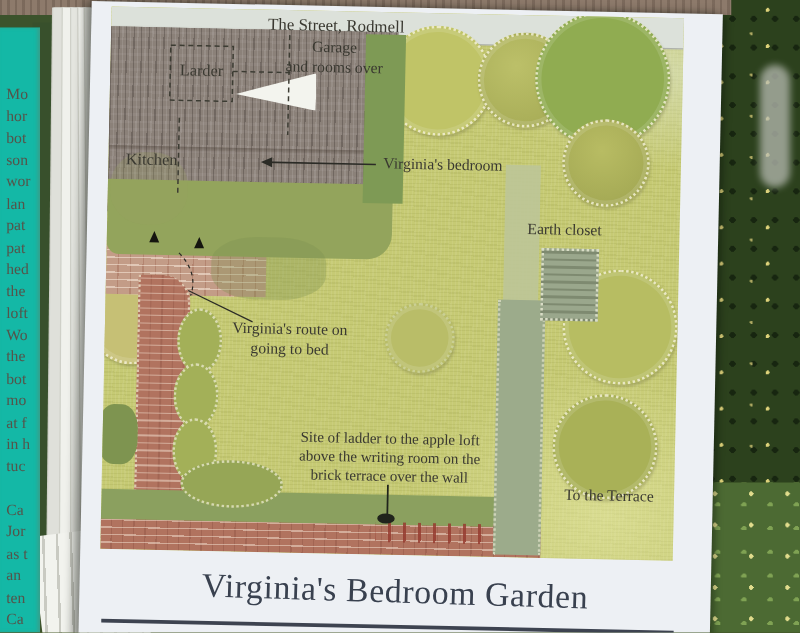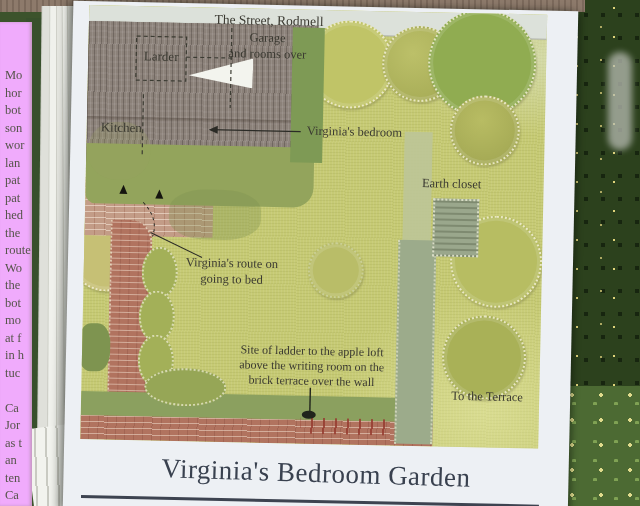--- a/index.html
+++ b/index.html
@@ -34,21 +34,21 @@
   .pstrip{top:6px;height:498px;background:#eef0ea;box-shadow:1px 0 0 #b9bab2, -1px 0 0 #cfd0c8;}
   #ps1{left:40px;width:9px;transform:rotate(.6deg);background:#dfe0da;}
   #ps2{left:49px;width:8px;transform:rotate(.3deg);background:#f0f1ec;}
   #ps3{left:57px;width:7px;background:#e4e5df;}
   #ps4{left:64px;width:6px;transform:rotate(-.3deg);background:#f4f5f0;}
   #ps5{left:70px;width:5px;transform:rotate(-.5deg);background:#e0e1db;}
   #page-fan{left:30px;top:424px;width:86px;height:95px;transform:rotate(-7deg);
     background:repeating-linear-gradient(95deg, #f2f3ee 0 9px, #c9cac2 9px 11px);}
 
   
-  #left-page{left:0;top:22px;width:32px;height:484px;background:#f0abfc;overflow:hidden;
+  #left-page{left:0;top:22px;width:32px;height:484px;background:#14b8a6;overflow:hidden;
     box-shadow:inset -2px 0 3px rgba(120,115,90,.35);}
   #left-page .col{position:absolute;left:5px;top:46px;width:40px;}
   .frag{height:17.5px;font-size:12.5px;color:#55544a;white-space:nowrap;}
 
   
   #main-page{left:68px;top:6px;width:505px;height:510px;background:#edf0f4;
     transform:rotate(1.2deg);box-shadow:-5px 0 8px rgba(10,15,8,.45), 3px 2px 6px rgba(10,15,8,.35);}
 
   
   #map{position:absolute;left:16px;top:4px;width:458px;height:434px;overflow:hidden;
@@ -216,21 +216,21 @@
         <div class="frag">Mo</div>
         <div class="frag">hor</div>
         <div class="frag">bot</div>
         <div class="frag">son</div>
         <div class="frag">wor</div>
         <div class="frag">lan</div>
         <div class="frag">pat</div>
         <div class="frag">pat</div>
         <div class="frag">hed</div>
         <div class="frag">the</div>
-        <div class="frag">route</div>
+        <div class="frag">loft</div>
         <div class="frag">Wo</div>
         <div class="frag">the</div>
         <div class="frag">bot</div>
         <div class="frag">mo</div>
         <div class="frag">at f</div>
         <div class="frag">in h</div>
         <div class="frag">tuc</div>
         <div class="frag"></div>
         <div class="frag">Ca</div>
         <div class="frag">Jor</div>

